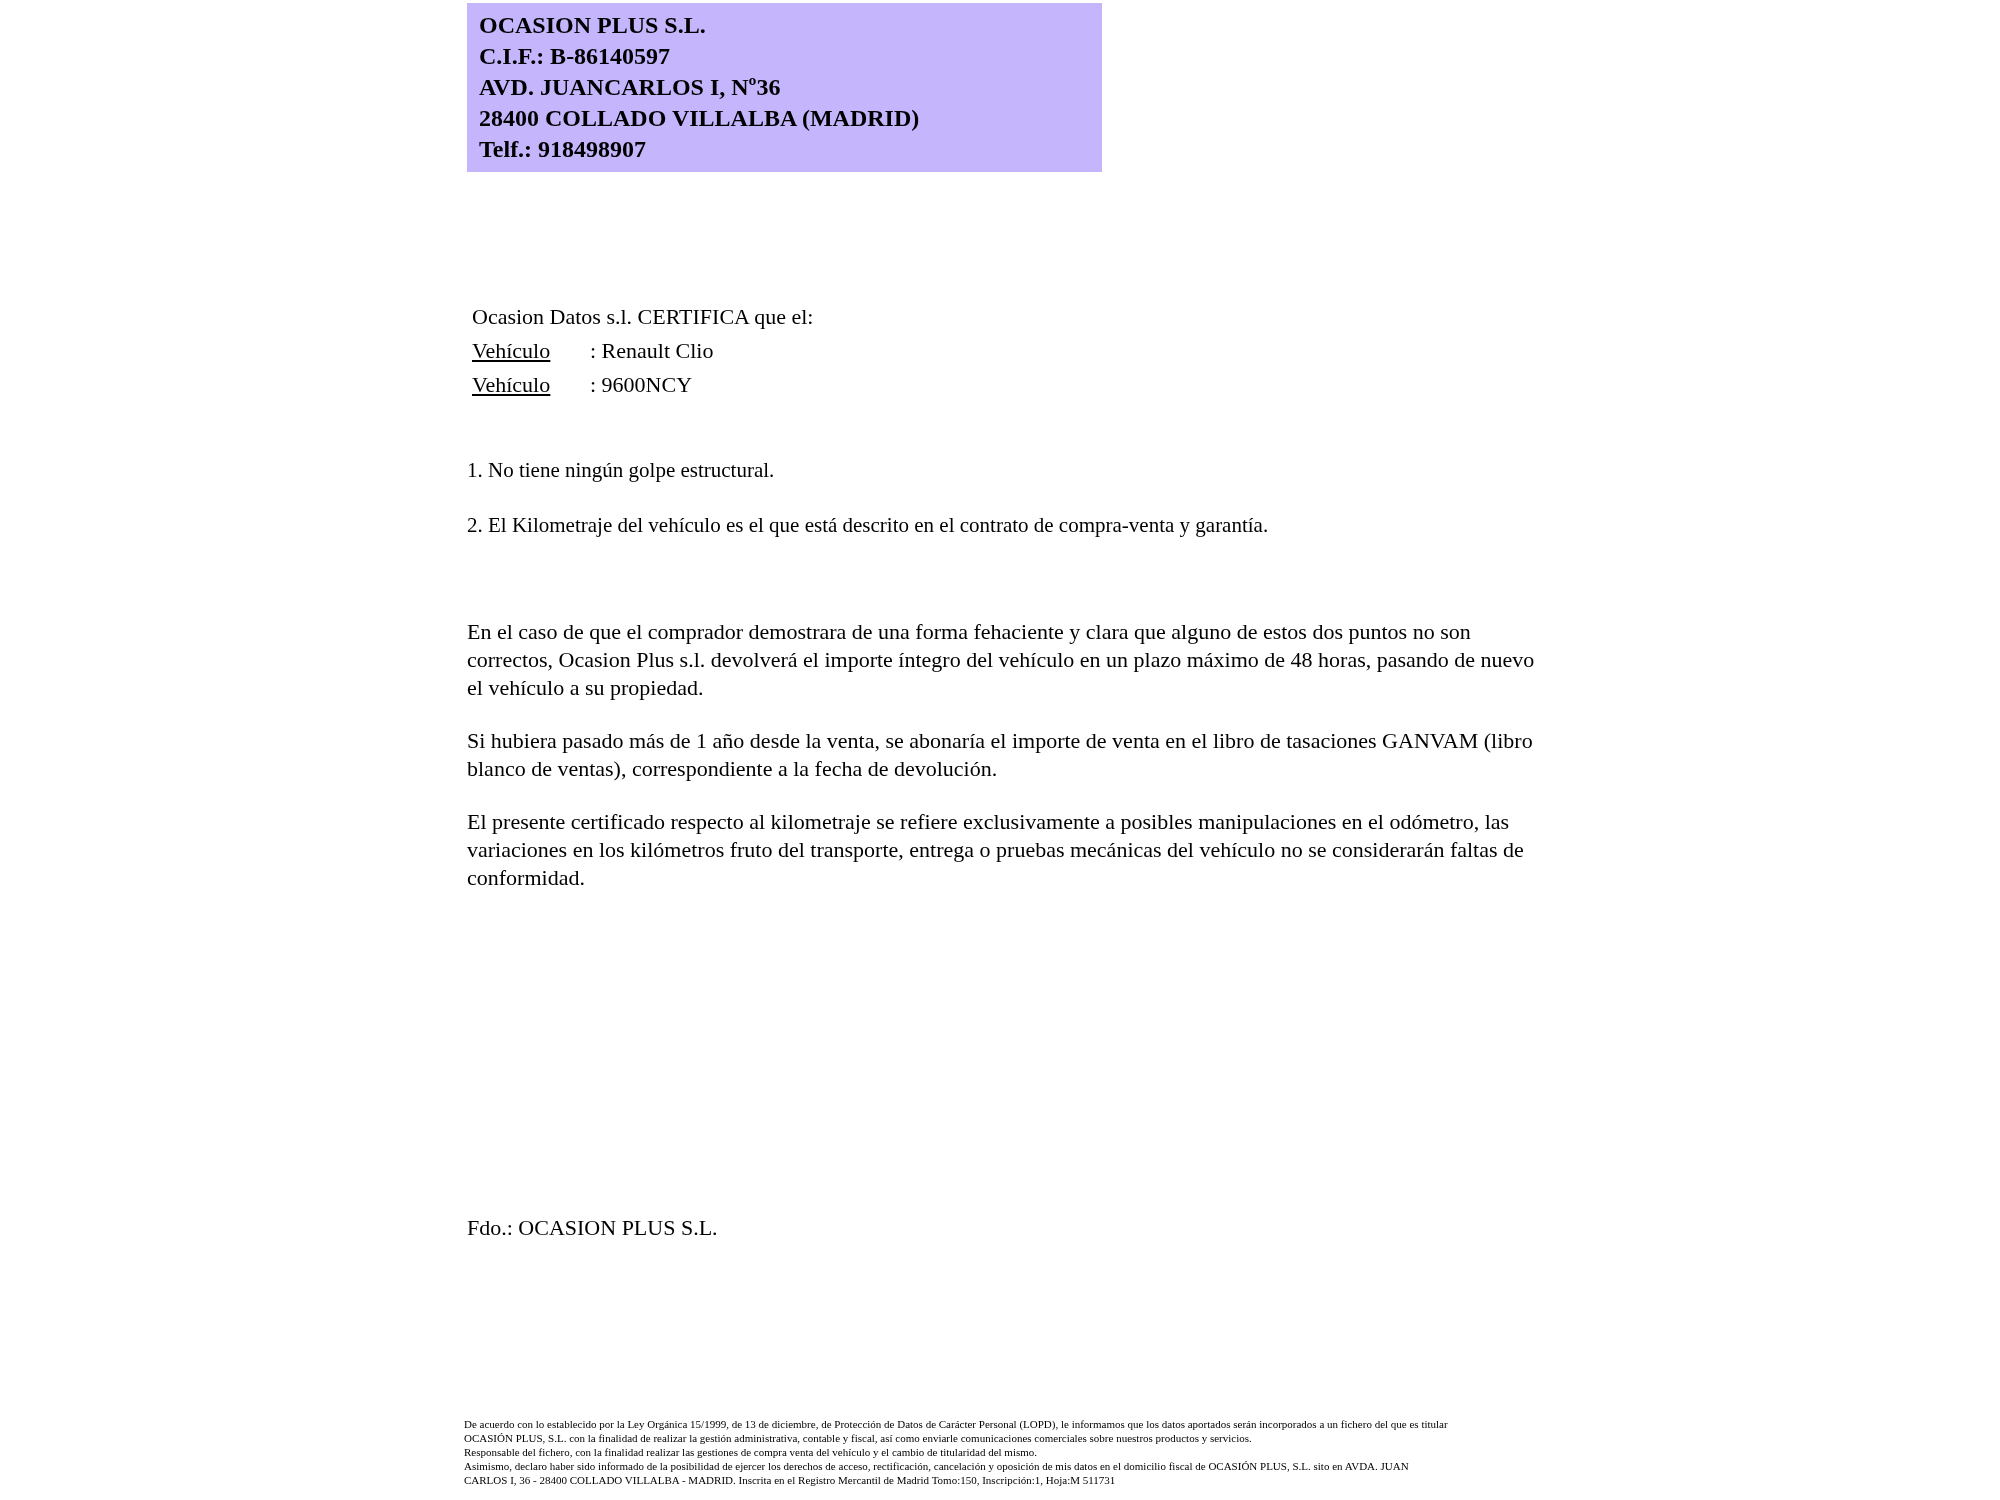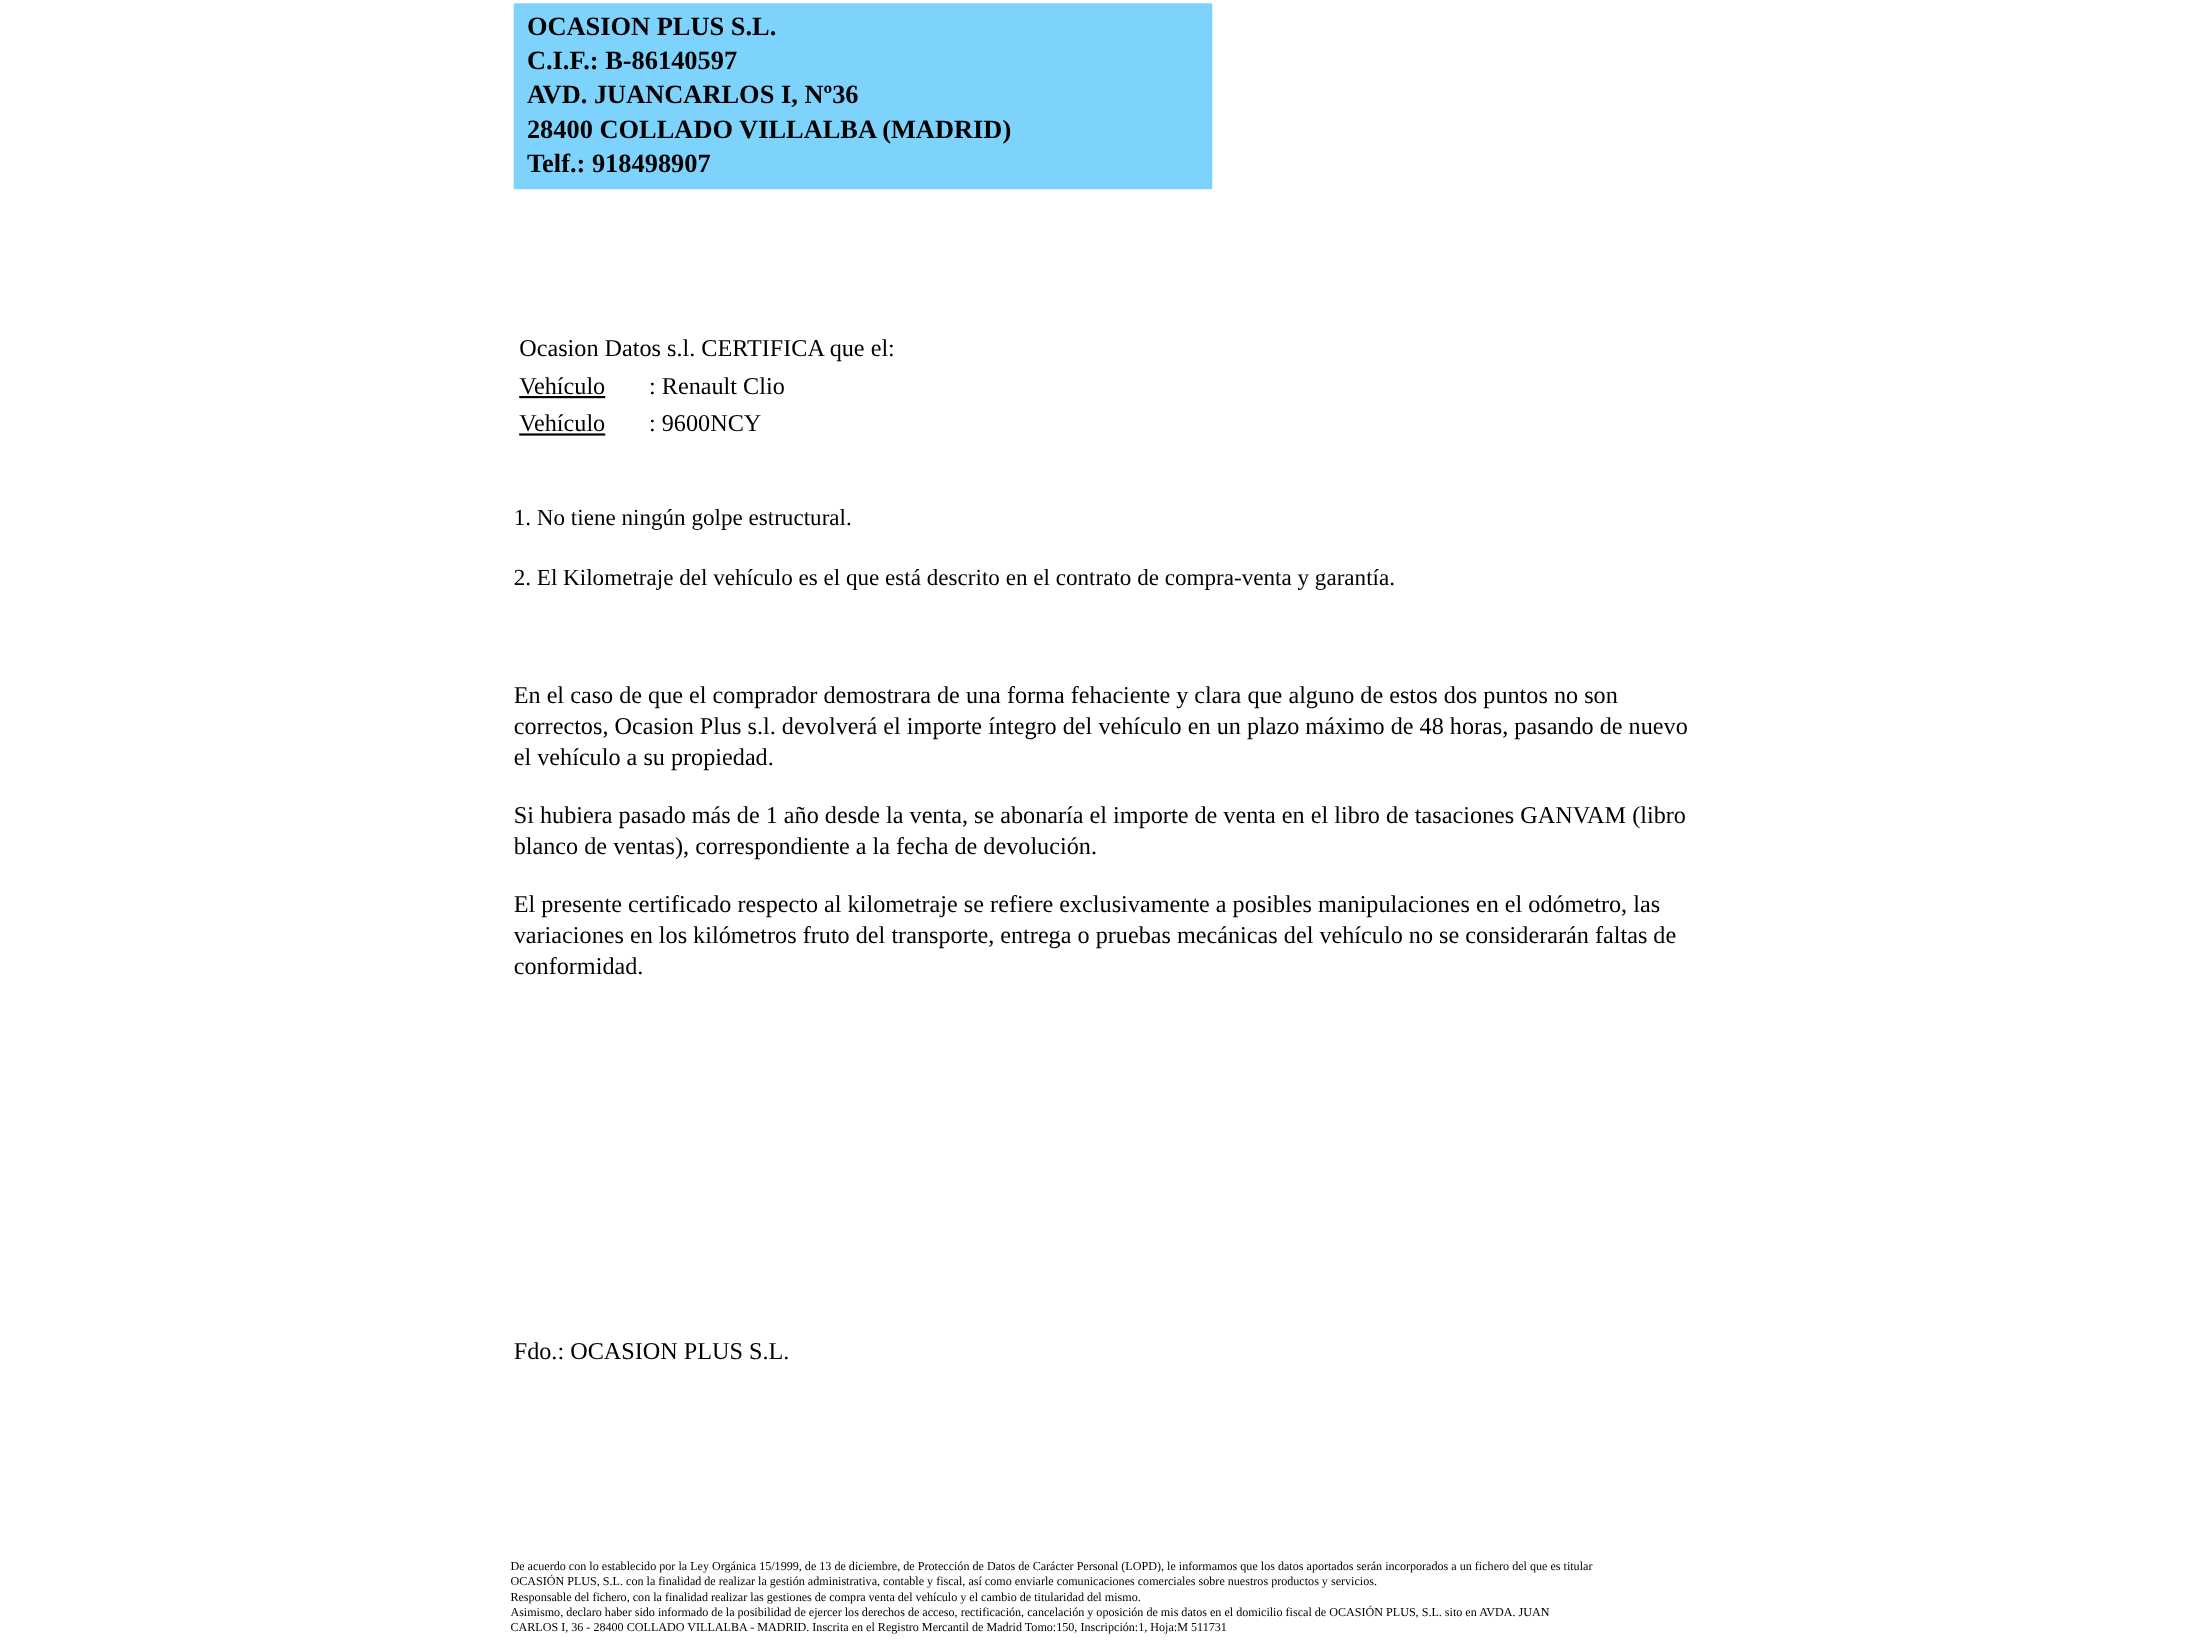--- a/index.html
+++ b/index.html
@@ -15,21 +15,21 @@
     font-family: "Liberation Serif", "DejaVu Serif", serif;
     color: #000000;
     overflow: hidden;
   }
   .header-box {
     position: absolute;
     left: 467px;
     top: 3px;
     width: 611px;
     padding: 7px 12px;
-    background: #7dd3fc;
+    background: #c4b5fd;
     font-weight: bold;
     font-size: 24px;
     line-height: 31px;
   }
   .header-box div {
     white-space: nowrap;
   }
   .date-line {
     position: absolute;
     left: 959px;
@@ -40,20 +40,21 @@
   .certify-block {
     position: absolute;
     left: 472px;
     top: 300px;
     font-size: 22px;
     line-height: 34px;
   }
   .label-col {
     display: inline-block;
     width: 118px;
+    text-decoration: underline;
   }
   .u {
     text-decoration: underline;
   }
   .statement {
     position: absolute;
     left: 467px;
     font-size: 21px;
     line-height: 28px;
     white-space: nowrap;

